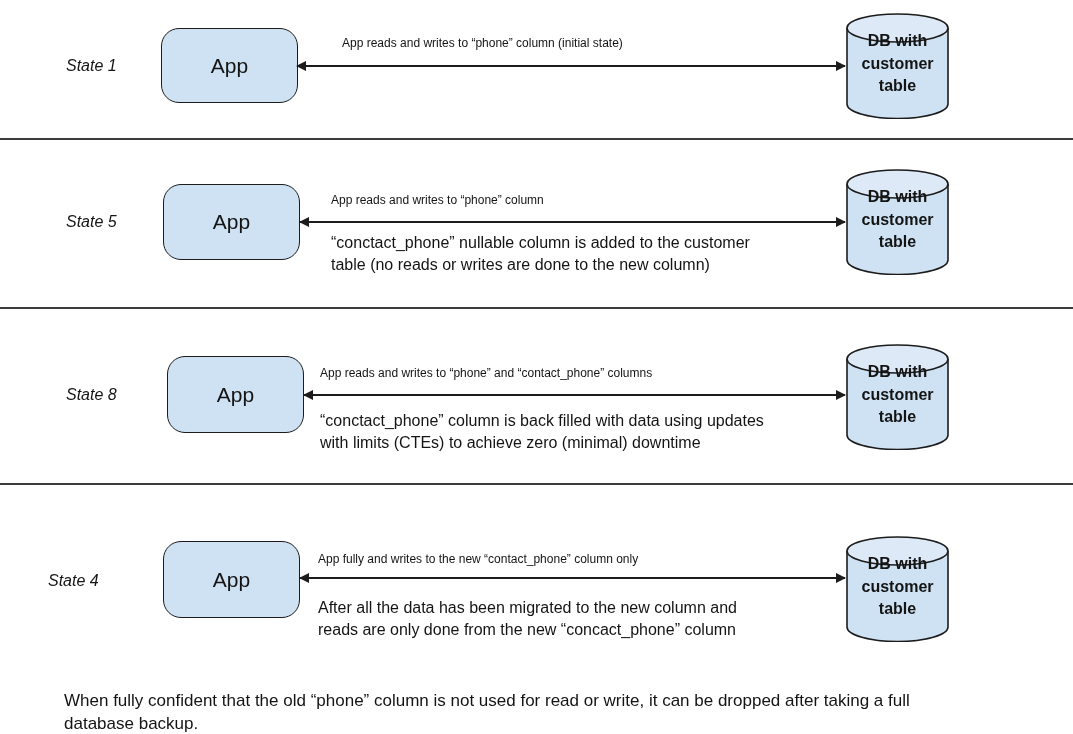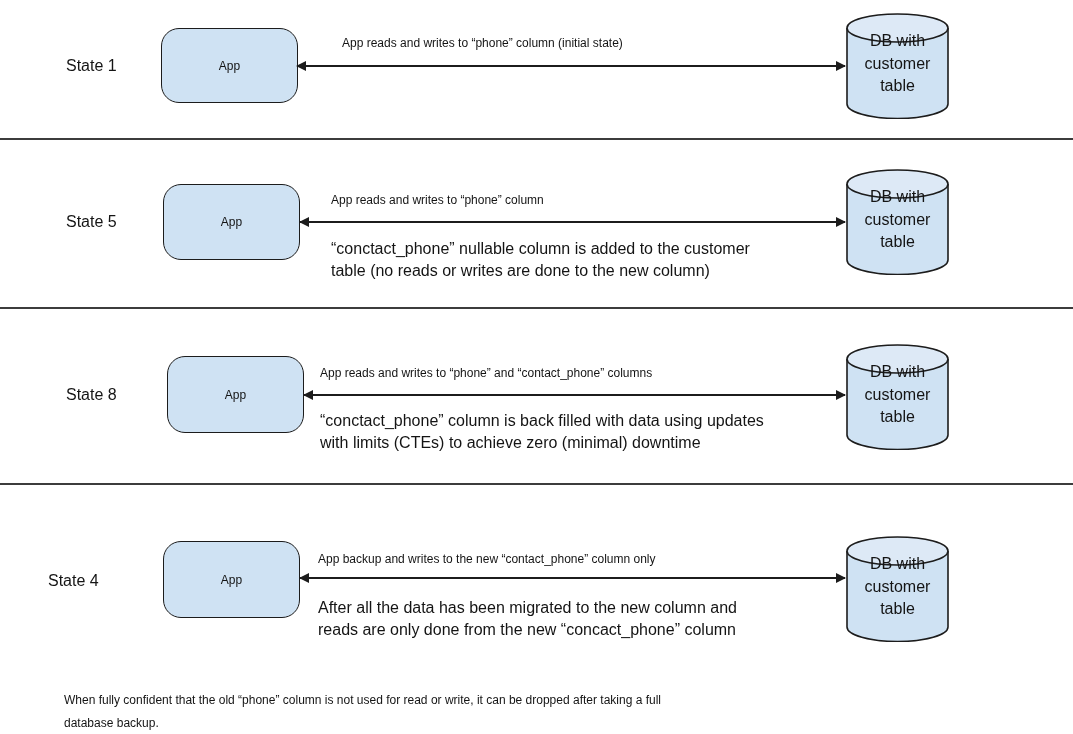--- a/index.html
+++ b/index.html
@@ -3,59 +3,59 @@
 <meta charset="utf-8">
 <style>
   html,body{margin:0;padding:0;background:#fff;}
   .canvas{
     position:relative;width:1073px;height:734px;background:#ffffff;overflow:hidden;
     font-family:"Liberation Sans", sans-serif;color:#141414;
   }
   .divider{position:absolute;left:0;width:1073px;height:1.6px;background:#3c3c3c;}
   .divider.d1{top:138px}.divider.d2{top:307px}.divider.d3{top:483px}
 
-  .state-label{position:absolute;font-size:16px;}
+  .state-label{position:absolute;font-size:16px;font-style:italic;}
   .app{
     position:absolute;width:137px;box-sizing:border-box;
     background:#cfe2f3;border:1.6px solid #1c1c1c;border-radius:18px;
-    display:flex;align-items:center;justify-content:center;font-size:12px;
+    display:flex;align-items:center;justify-content:center;font-size:21px;
   }
   .arrow{position:absolute;height:1.6px;background:#1c1c1c;}
   .arrow::before{
     content:"";position:absolute;left:-1px;top:-4.5px;width:0;height:0;
     border-top:5px solid transparent;border-bottom:5px solid transparent;
     border-right:10px solid #1c1c1c;
   }
   .arrow::after{
     content:"";position:absolute;right:-1px;top:-4.5px;width:0;height:0;
     border-top:5px solid transparent;border-bottom:5px solid transparent;
     border-left:10px solid #1c1c1c;
   }
   .arrow-text{position:absolute;font-size:12px;white-space:nowrap;}
   .note{position:absolute;font-size:16px;line-height:21.5px;white-space:pre-line;}
-  .db{position:absolute;width:105px;height:107px;}
+  .db{position:absolute;width:105px;height:107px;font-weight:bold;}
   .db svg{position:absolute;left:0;top:0;}
   .db-label{
     position:absolute;left:0;right:0;top:18px;text-align:center;
     font-size:16px;line-height:22.5px;white-space:pre-line;
   }
-  .footer{position:absolute;left:64px;top:689px;font-size:12px;line-height:23px;white-space:pre-line;}
+  .footer{position:absolute;left:64px;top:689px;font-size:17px;line-height:23px;white-space:pre-line;}
 
   
   .s1{left:66px;top:57px}
   .a1{left:161px;top:28px;height:75px}
   .ar1{left:297px;top:65px;width:548px}
   .at1{left:342px;top:36px}
   .db1{left:845px;top:12px}
   
   .s2{left:66px;top:213px}
   .a2{left:163px;top:184px;height:76px}
   .ar2{left:300px;top:221px;width:545px}
   .at2{left:331px;top:193px}
-  .n2{left:331px;top:238px}
+  .n2{left:331px;top:232px}
   .db2{left:845px;top:168px}
   
   .s3{left:66px;top:386px}
   .a3{left:167px;top:356px;height:77px}
   .ar3{left:304px;top:394px;width:541px}
   .at3{left:320px;top:366px}
   .n3{left:320px;top:410px}
   .db3{left:845px;top:343px}
   
   .s4{left:48px;top:572px}
@@ -133,21 +133,21 @@
   </div>
 
   <div class="divider d3"></div>
 
   <div>
     <div class="state-label s4">State 4</div>
     <div class="app a4">
       <span>App</span>
     </div>
     <div class="arrow ar4"></div>
-    <div class="arrow-text at4">App backup and writes to the new “contact_phone” column only</div>
+    <div class="arrow-text at4">App fully and writes to the new “contact_phone” column only</div>
     <div class="note n4">After all the data has been migrated to the new column and
 reads are only done from the new “concact_phone” column</div>
     <div class="db db4">
       <svg width="105" height="107" viewBox="0 0 105 107">
         <path d="M2,16 L2,92 A50.5,14.5 0 0 0 103,92 L103,16" fill="#cfe2f3" stroke="#1c1c1c" stroke-width="1.6"></path>
         <ellipse cx="52.5" cy="16" rx="50.5" ry="14" fill="#dde9f6" stroke="#1c1c1c" stroke-width="1.6"></ellipse>
       </svg>
       <div class="db-label">DB with
 customer
 table</div>

